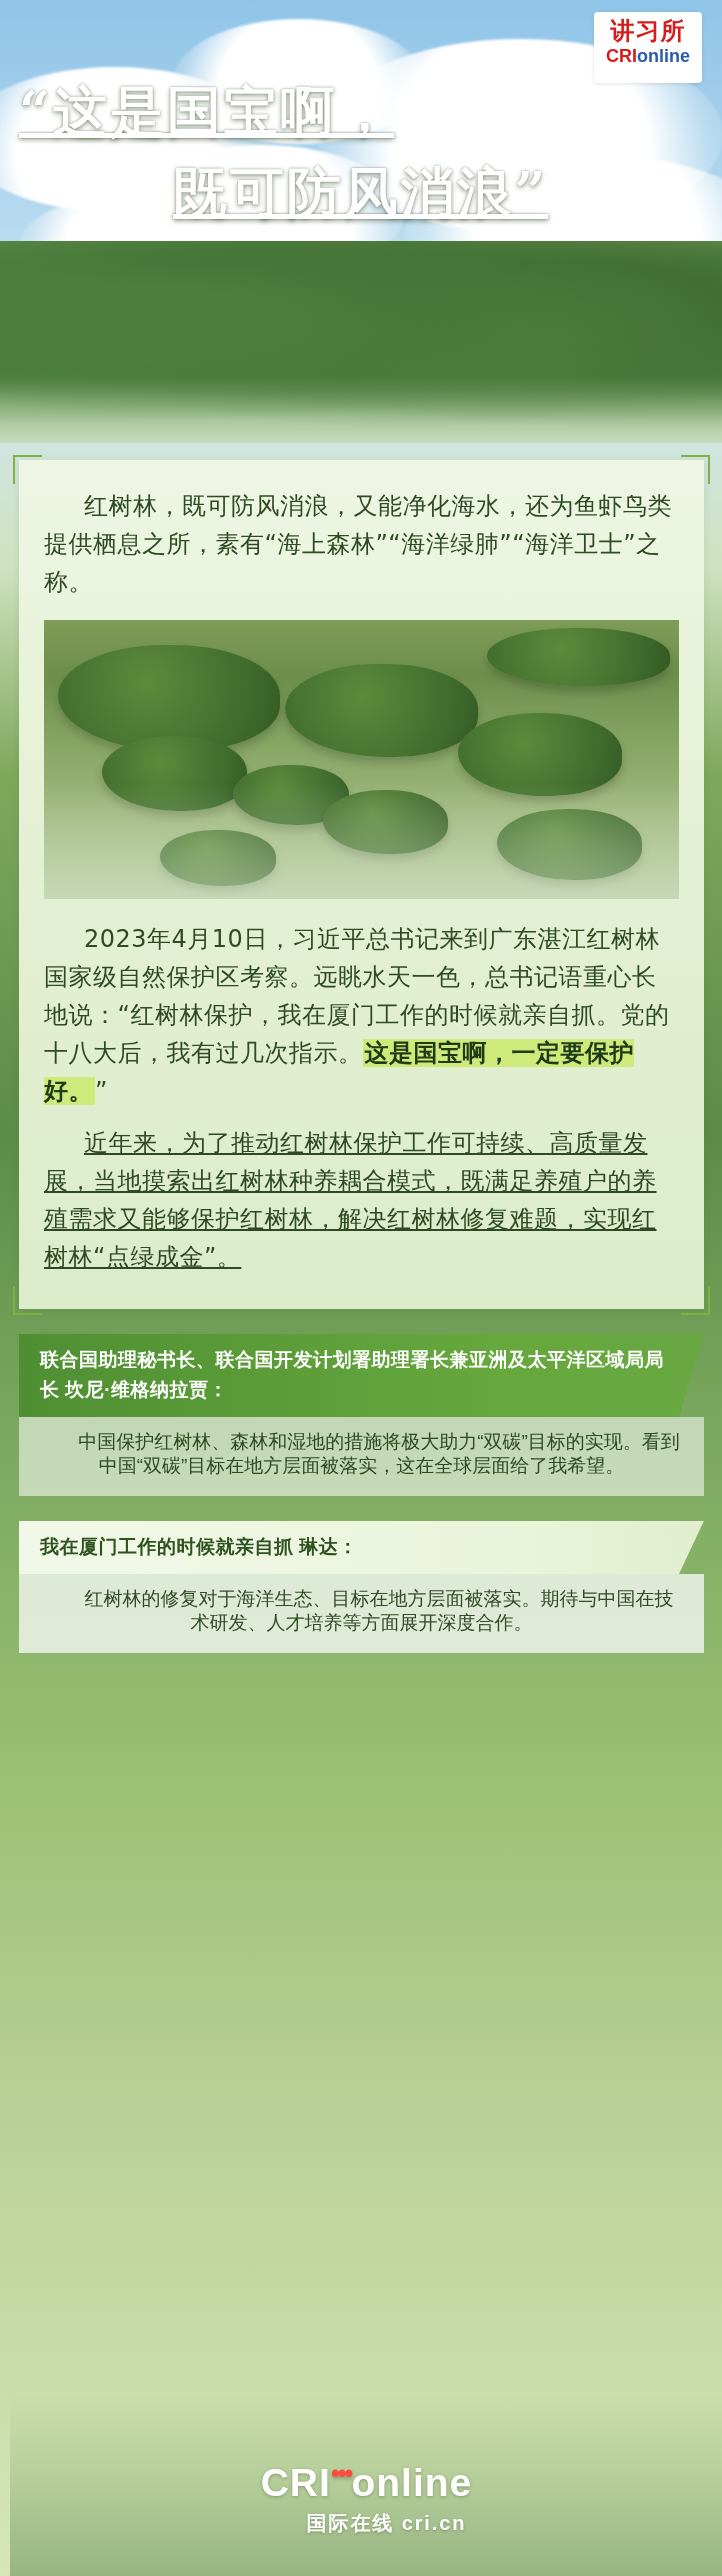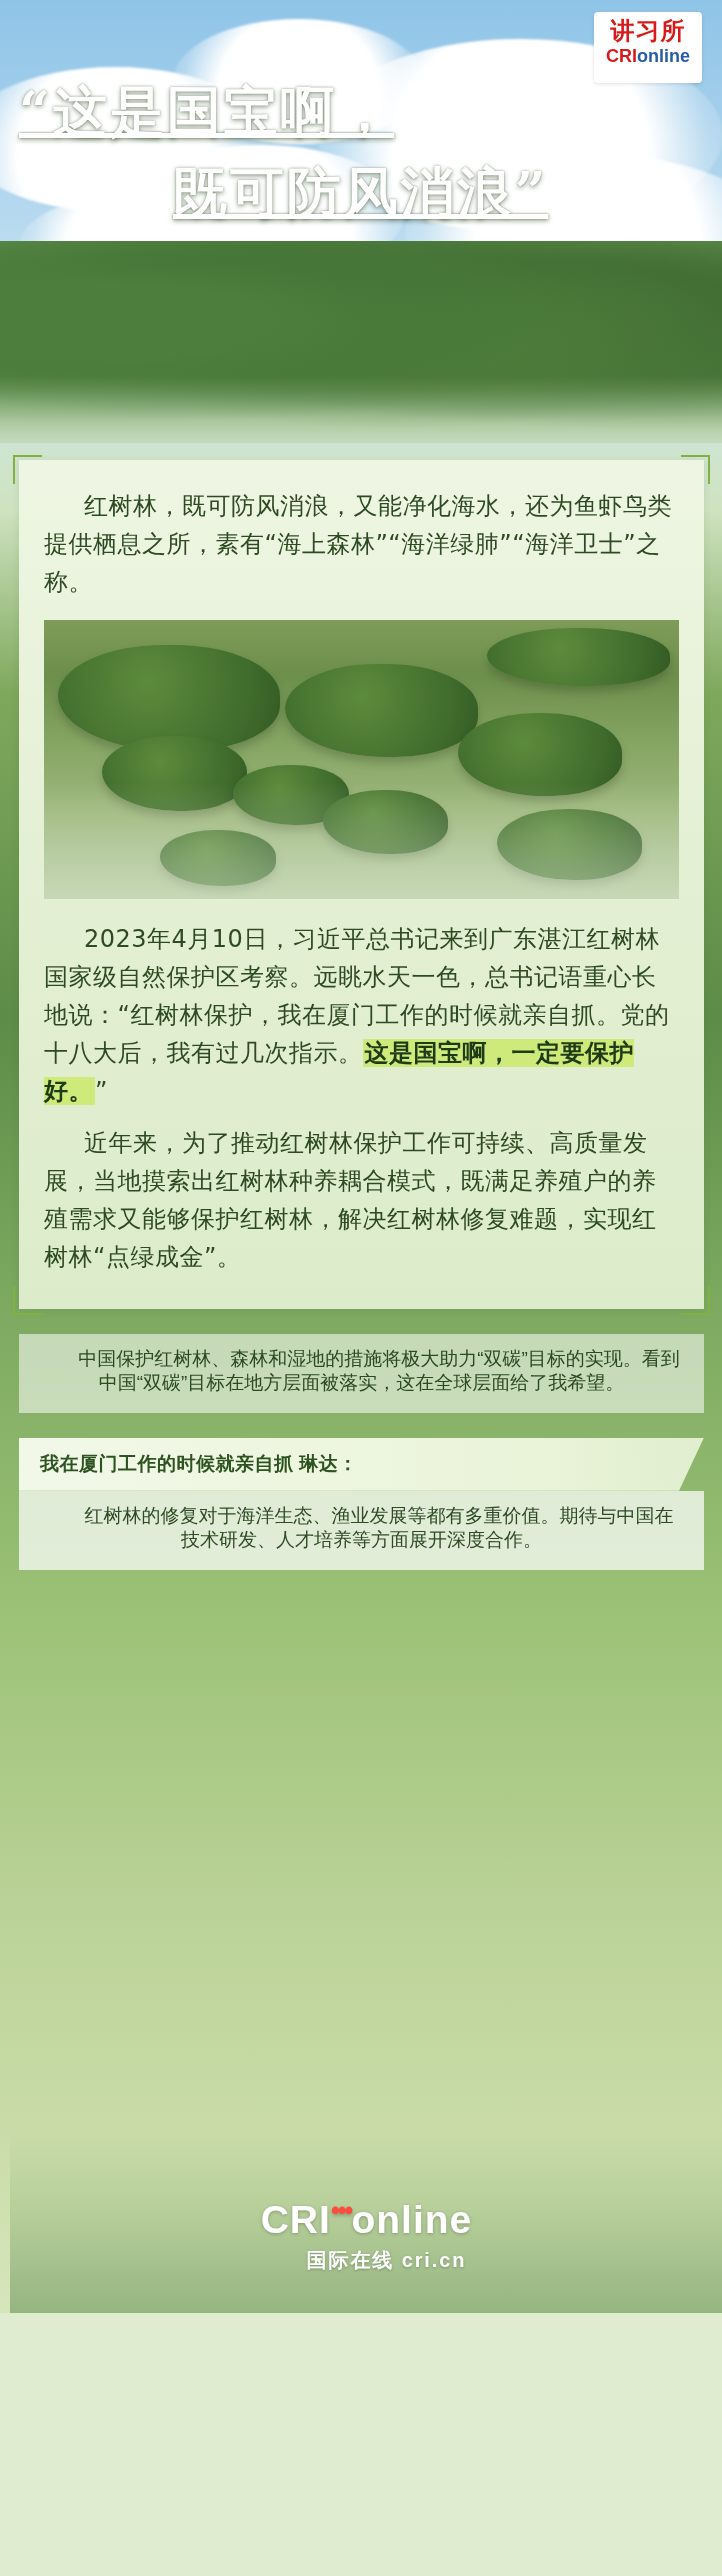--- a/index.html
+++ b/index.html
@@ -4,21 +4,21 @@
 <style>
   * { box-sizing: border-box; margin: 0; padding: 0; }
   body {
     width: 723px;
     font-family: "Liberation Sans", "DejaVu Sans", sans-serif;
     background: #dfeccf;
   }
   .page {
     position: relative;
     width: 723px;
-    height: 2313px;
+    height: 2576px;
     overflow: hidden;
     background: linear-gradient(#b9d9ef 0%, #cfe6f3 14%, #cfe3c0 22%, #7ea85c 30%, #5d8c48 44%, #7ba95f 56%, #9cc277 70%, #b9d196 82%, #c9dca8 92%, #d6e6bb 100%);
   }
 
   
   .hero {
     position: relative;
     height: 443px;
     overflow: hidden;
   }
@@ -120,21 +120,21 @@
   .corner.br { right: -5.8px; bottom: -5.8px; border-left: none; border-top: none; }
 
   .para {
     font-size: 24px;
     line-height: 38px;
     color: #2e4a22;
     text-indent: 40px;
     letter-spacing: 0.5px;
     font-family: "DejaVu Sans", sans-serif;
   }
-  .para + .para { margin-top: 13.5px; }
+  .para + .para { margin-top: 13.5px; text-decoration: underline; }
   .para .mark {
     background: #cdea7a;
     color: #1f3a16;
     font-weight: bold;
     padding: 0 1.9px;
   }
 
   
   .photo {
     position: relative;
@@ -276,26 +276,27 @@
     </div>
 
     <p class="para"><span>2023年4月10日，习近平总书记来到广东湛江红树林国家级自然保护区考察。远眺水天一色，总书记语重心长地说：“红树林保护，我在厦门工作的时候就亲自抓。党的十八大后，我有过几次指示。</span><span class="mark">这是国宝啊，一定要保护好。</span><span>”</span></p>
 
     <p class="para">近年来，为了推动红树林保护工作可持续、高质量发展，当地摸索出红树林种养耦合模式，既满足养殖户的养殖需求又能够保护红树林，解决红树林修复难题，实现红树林“点绿成金”。</p>
   </div>
 
   <div class="quotes">
 
     <div class="qblock">
+      <div class="qhead">联合国助理秘书长、联合国开发计划署助理署长兼亚洲及太平洋区域局局长 坎尼·维格纳拉贾：</div>
       <div class="qbody on-green">中国保护红树林、森林和湿地的措施将极大助力“双碳”目标的实现。看到中国“双碳”目标在地方层面被落实，这在全球层面给了我希望。</div>
     </div>
 
     <div class="qblock">
       <div class="qhead light">我在厦门工作的时候就亲自抓 琳达：</div>
-      <div class="qbody">红树林的修复对于海洋生态、渔业发展等都有多重价值。期待与中国在技术研发、人才培养等方面展开深度合作。</div>
+      <div class="qbody">红树林的修复对于海洋生态、目标在地方层面被落实。期待与中国在技术研发、人才培养等方面展开深度合作。</div>
     </div>
 
   </div>
 
   <div class="footer">
     <div class="f-logo">
       <div class="f-cri"><span>CRI</span><span class="dots">•••</span><span>online</span></div>
       <div class="f-sub"><span>国际在线</span>&nbsp;<span>cri.cn</span></div>
     </div>
   </div>

